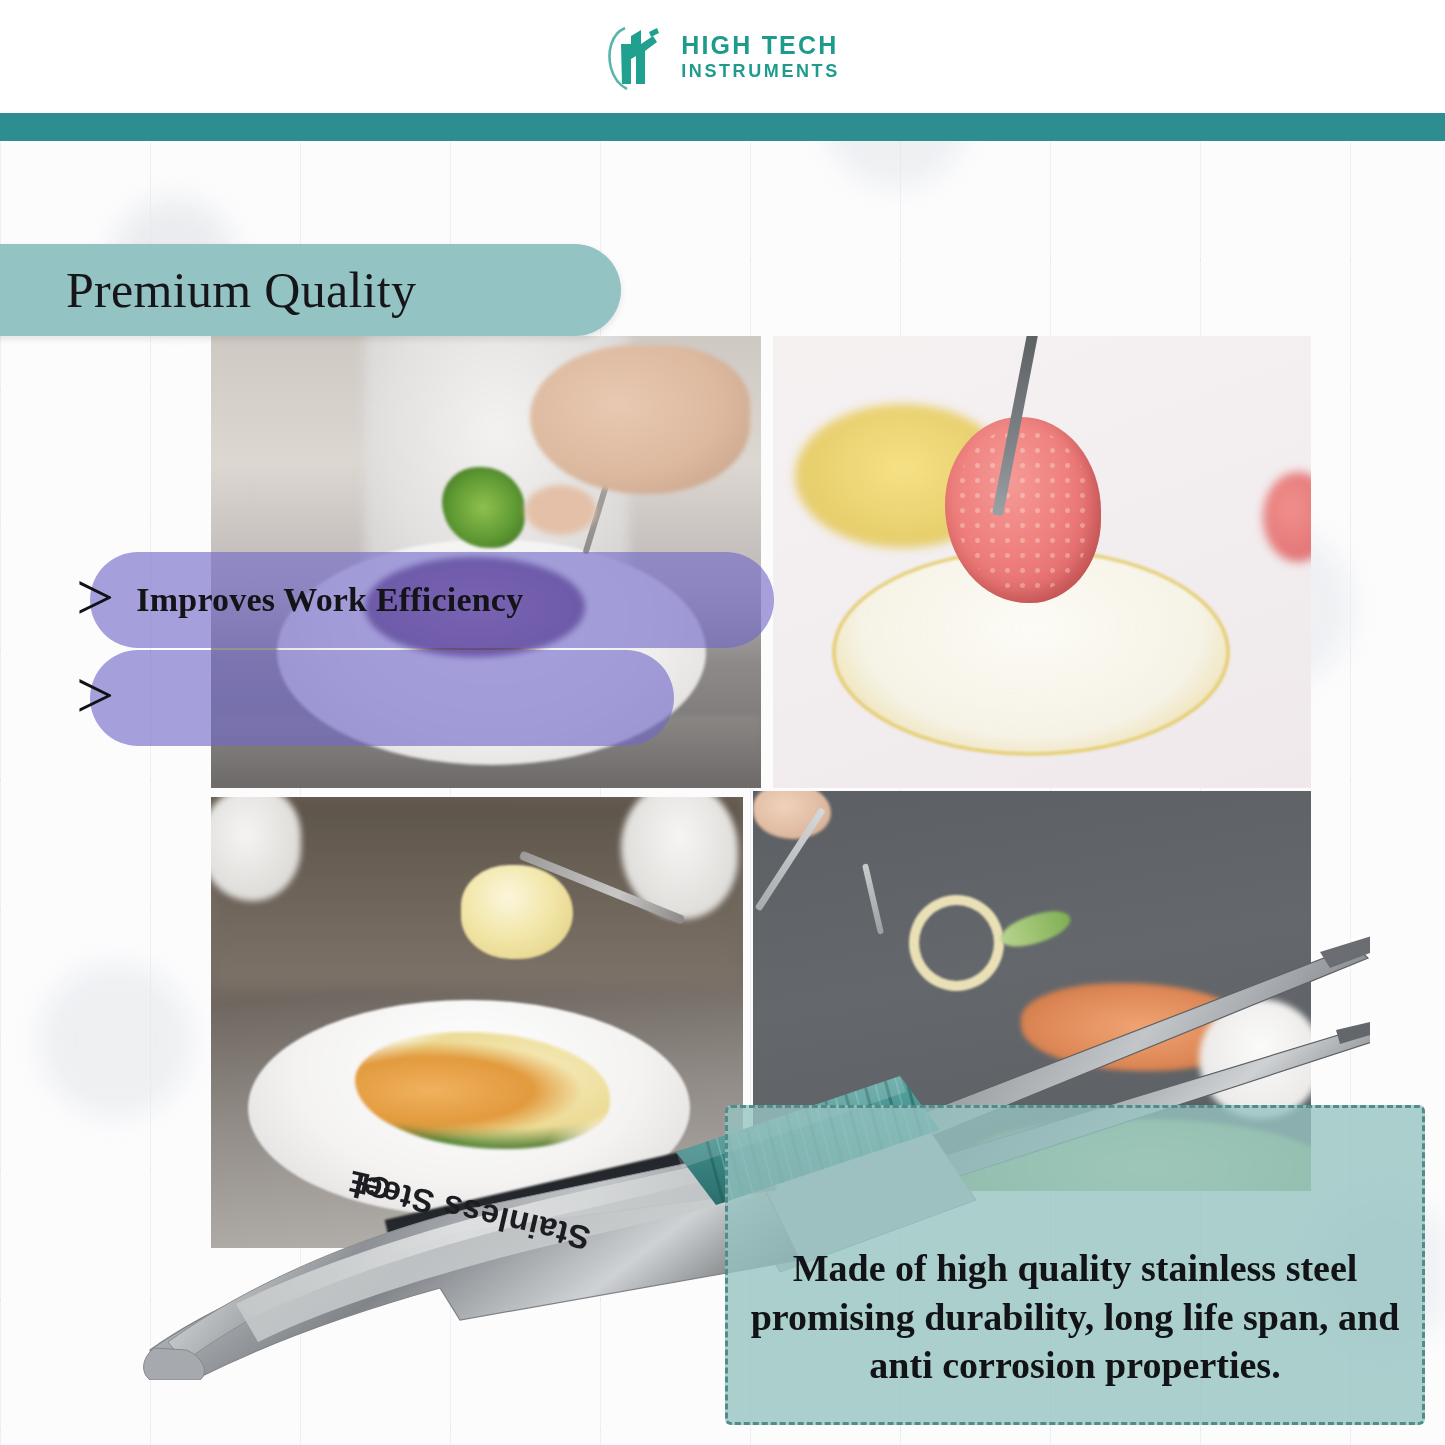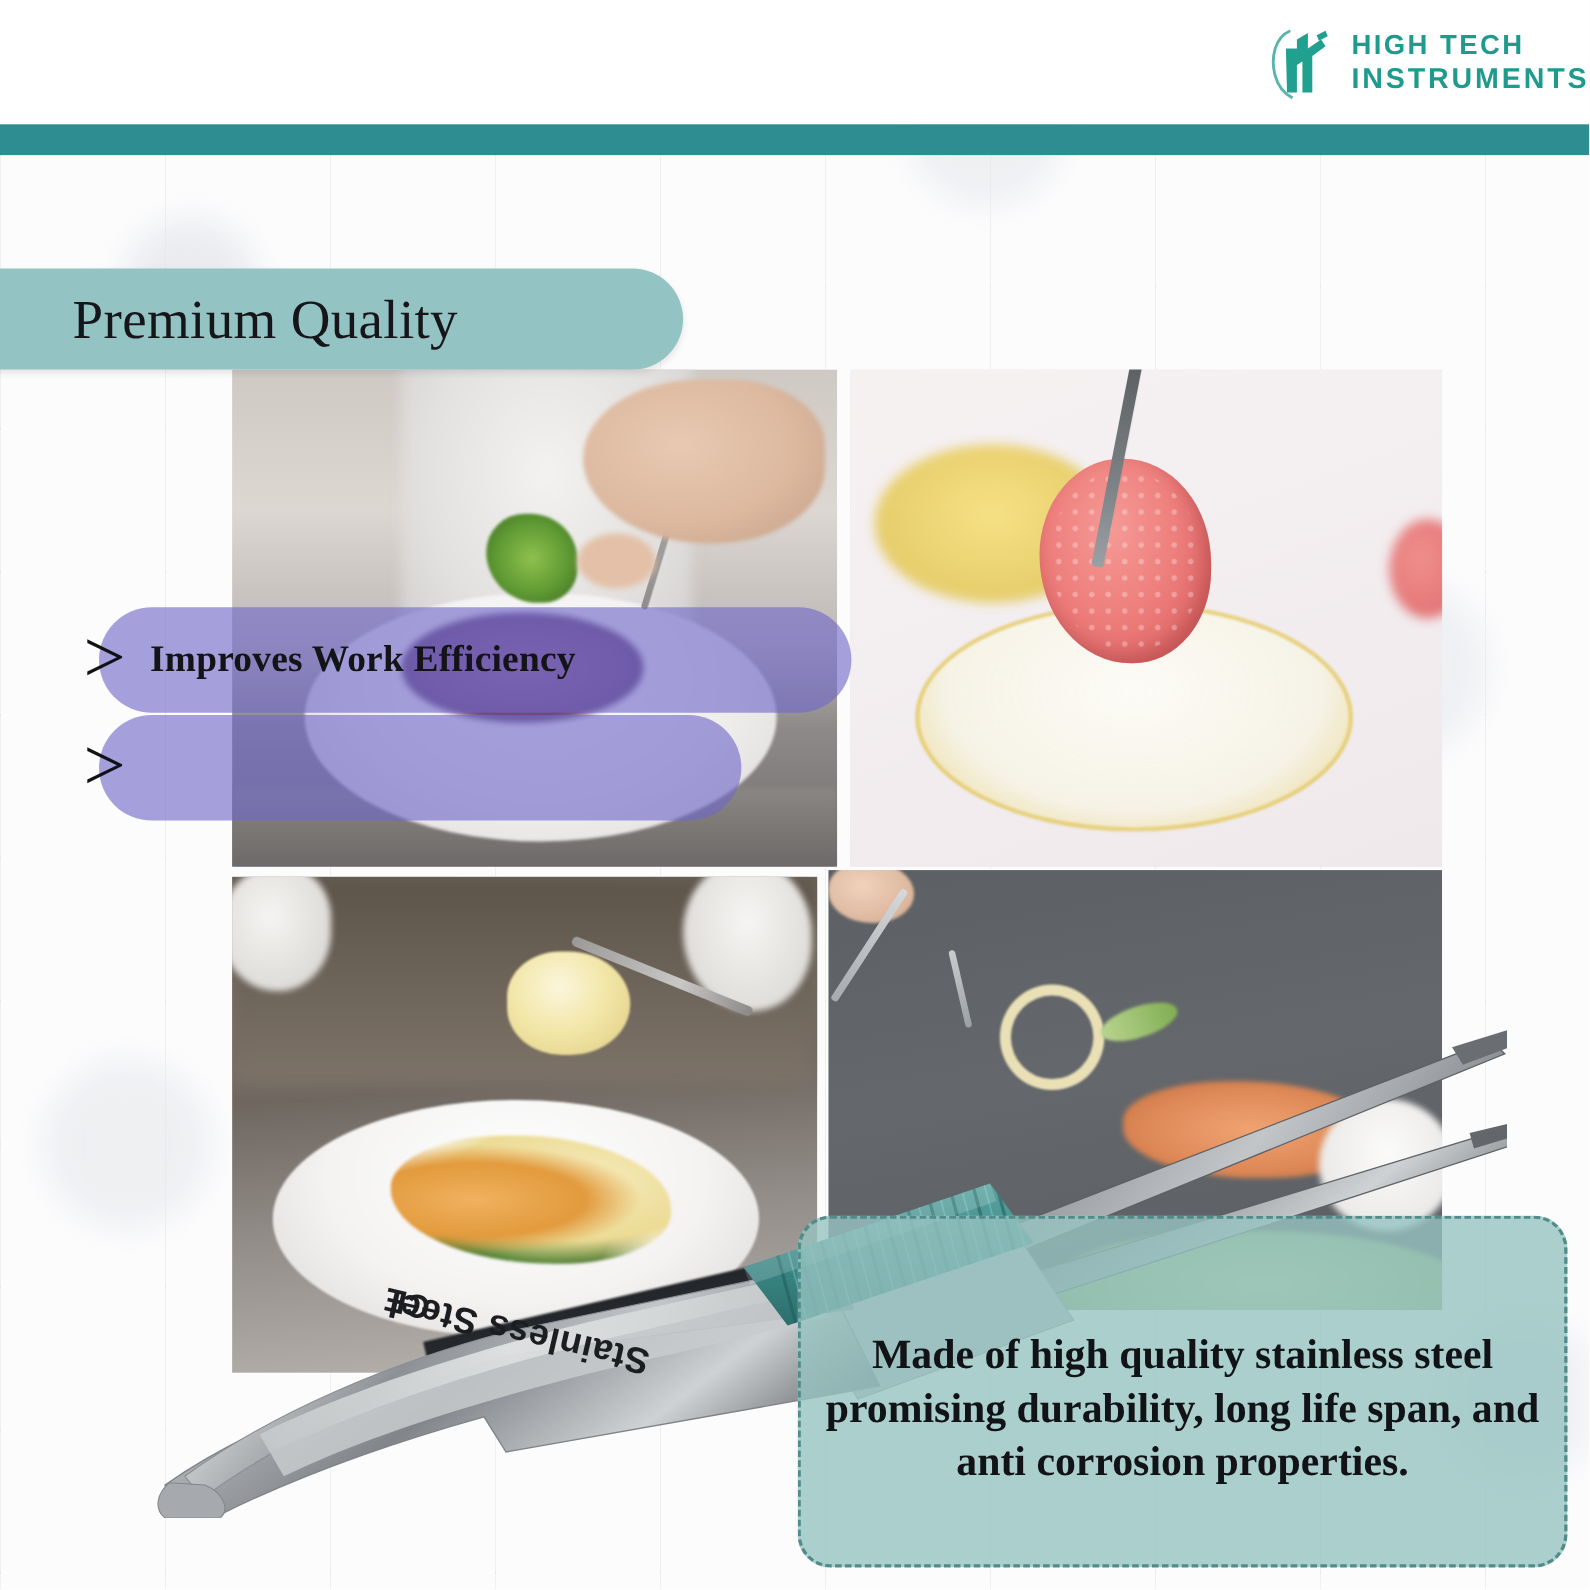--- a/index.html
+++ b/index.html
@@ -51,42 +51,42 @@
 
   
   .header {
     position: absolute;
     left: 0; top: 0;
     width: 1445px;
     height: 113px;
     background: #ffffff;
     display: flex;
     align-items: center;
-    justify-content: flex-end;
+    justify-content: center;
     z-index: 6;
   }
   .logo-wrap {
     display: flex;
     align-items: center;
     gap: 14px;
   }
   .logo-mark {
     width: 62px; height: 70px;
     position: relative;
     flex: none;
   }
   .logo-text { line-height: 1; }
   .logo-line1 {
     font-size: 25px;
     font-weight: 700;
     letter-spacing: 2.2px;
     color: #1f9b8e;
   }
   .logo-line2 {
-    font-size: 26px;
+    font-size: 18px;
     font-weight: 700;
     letter-spacing: 2.6px;
     color: #1f9b8e;
     margin-top: 4px;
   }
 
   .teal-bar {
     position: absolute;
     left: 0; top: 113px;
     width: 1445px; height: 28px;
@@ -426,26 +426,26 @@
     pointer-events: none;
   }
 
   
   .copybox {
     position: absolute;
     left: 725px; top: 1105px;
     width: 700px; height: 320px;
     background: rgba(150,195,193,.80);
     border: 3px dashed #4f8c8a;
-    border-radius: 30px;
+    border-radius: 6px;
     z-index: 8;
     display: flex;
     align-items: flex-end;
     justify-content: center;
-    padding-bottom: 68px;
+    padding-bottom: 32px;
   }
   .copybox .copy {
     font-family: "Liberation Serif", serif;
     font-weight: 700;
     font-size: 38px;
     line-height: 1.28;
     color: #121317;
     text-align: center;
     padding: 0 18px;
   }

